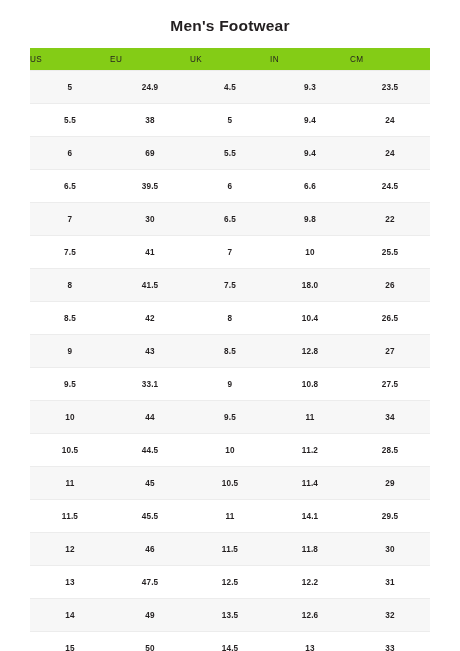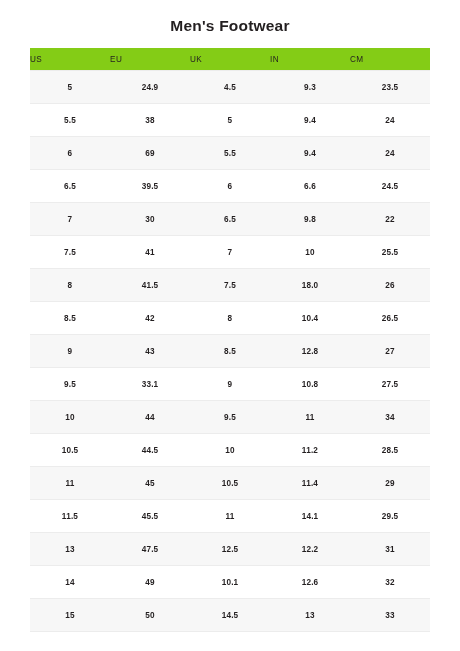--- a/index.html
+++ b/index.html
@@ -181,30 +181,37 @@
           <td>29</td>
         </tr>
         <tr>
           <td>11.5</td>
           <td>45.5</td>
           <td>11</td>
           <td>14.1</td>
           <td>29.5</td>
         </tr>
         <tr>
+          <td>12</td>
+          <td>46</td>
+          <td>11.5</td>
+          <td>11.8</td>
+          <td>30</td>
+        </tr>
+        <tr>
           <td>13</td>
           <td>47.5</td>
           <td>12.5</td>
           <td>12.2</td>
           <td>31</td>
         </tr>
         <tr>
           <td>14</td>
           <td>49</td>
-          <td>10.1</td>
+          <td>13.5</td>
           <td>12.6</td>
           <td>32</td>
         </tr>
         <tr>
           <td>15</td>
           <td>50</td>
           <td>14.5</td>
           <td>13</td>
           <td>33</td>
         </tr>

